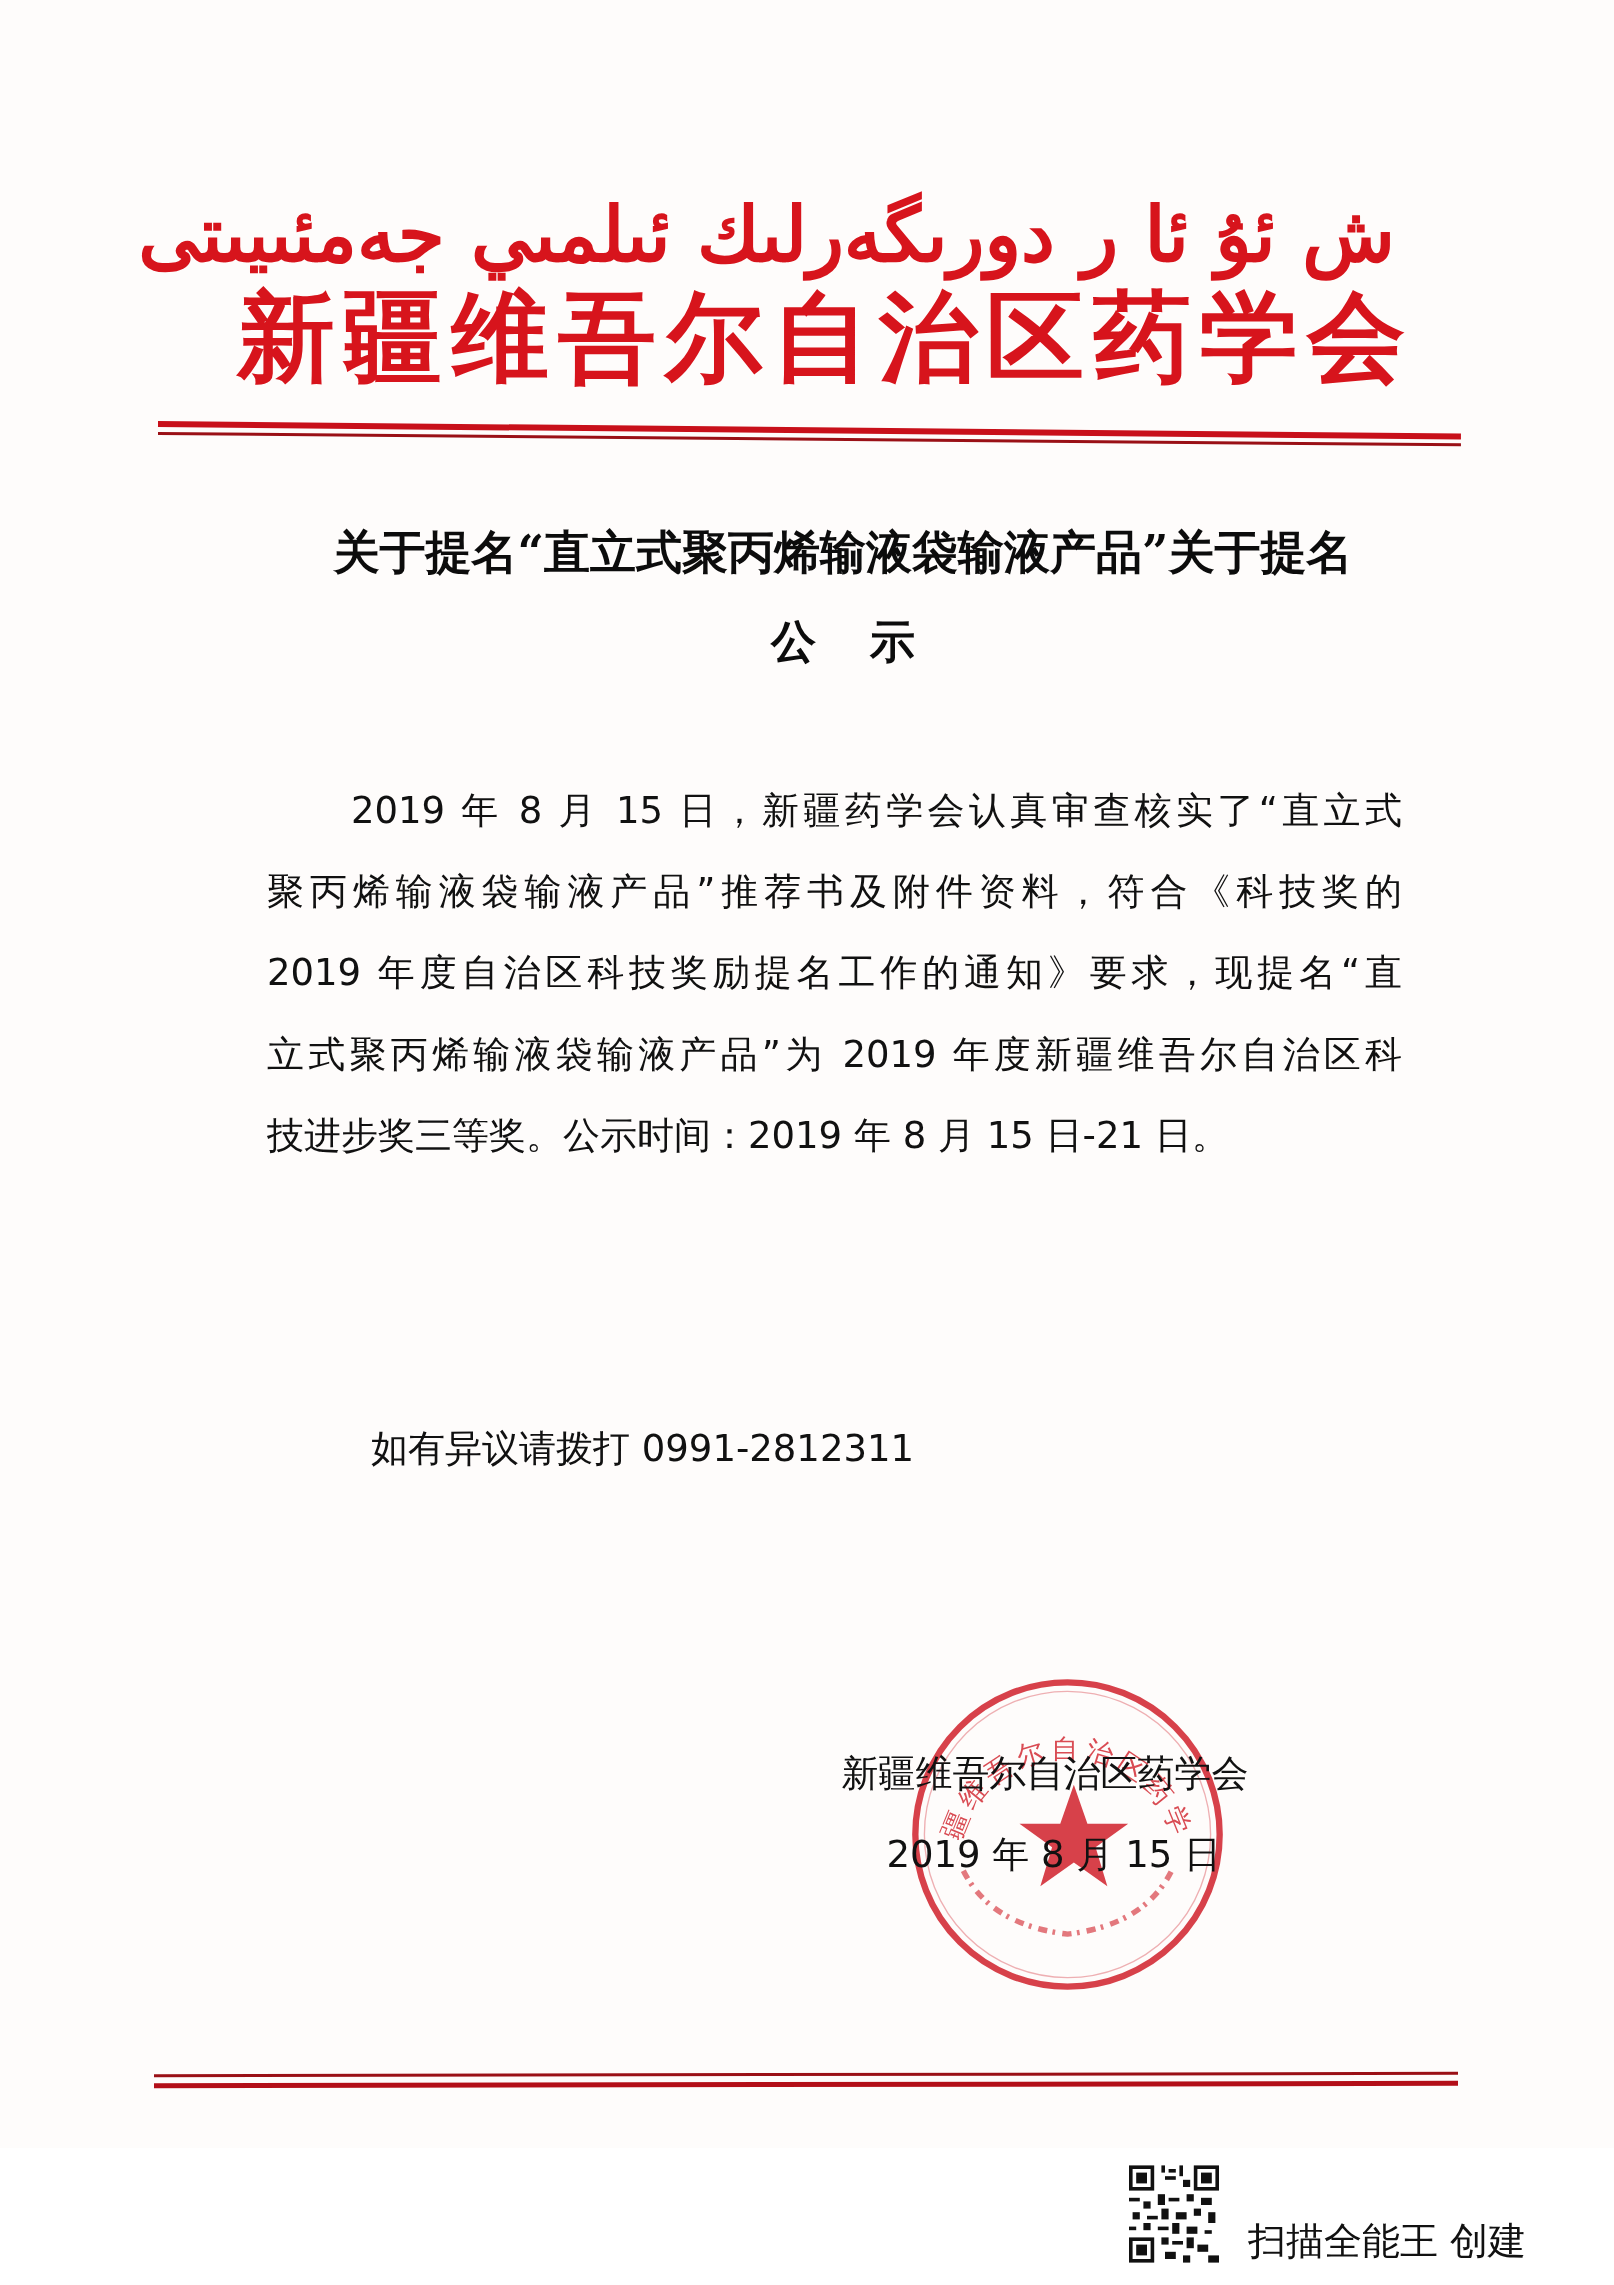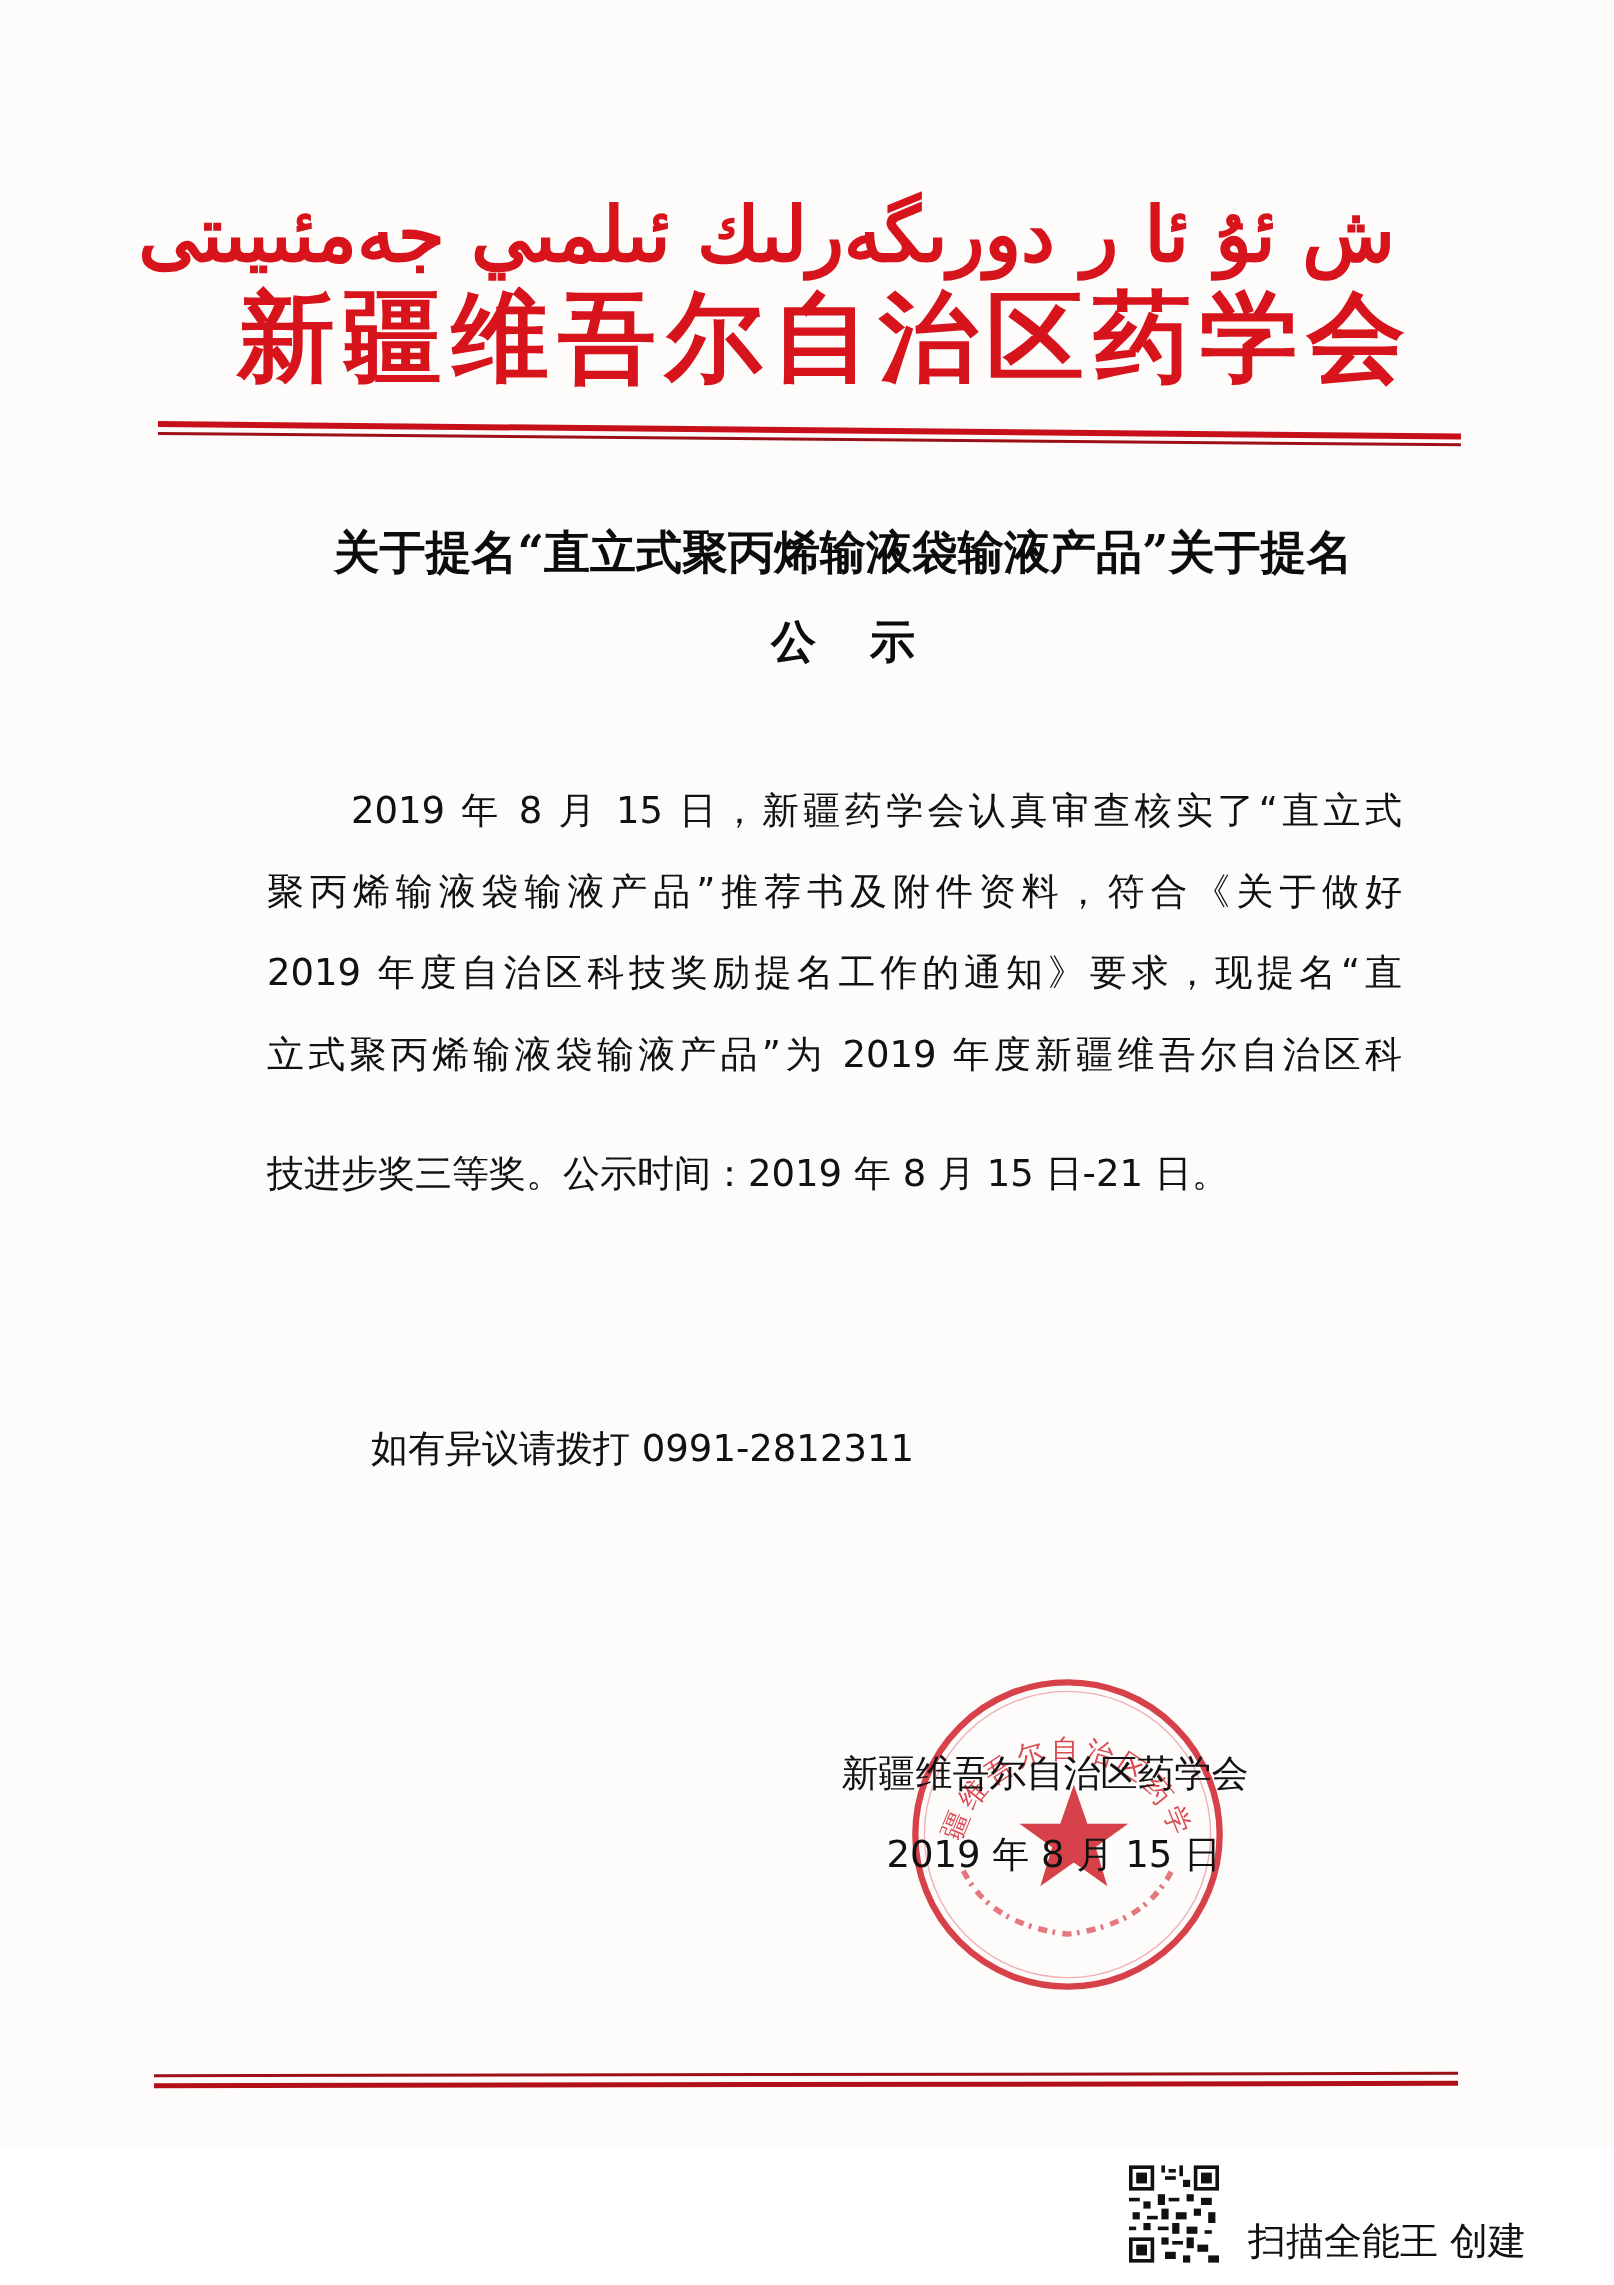--- a/index.html
+++ b/index.html
@@ -86,24 +86,24 @@
 
 <div class="abs uy-line">ش ئۇ ئا ر دورىگەرلىك ئىلمىي جەمئىيىتى</div>
 <div class="abs org-cn">新疆维吾尔自治区药学会</div>
 <div class="rule thick" style="left:158px; top:421px; width:1303px; transform:rotate(0.55deg); transform-origin:left center;"></div>
 <div class="rule thin" style="left:158px; top:432px; width:1303px; transform:rotate(0.5deg); transform-origin:left center;"></div>
 
 <div class="abs title1">关于提名“直立式聚丙烯输液袋输液产品”关于提名</div>
 <div class="abs title2">公示</div>
 
 <div class="abs body-line first" style="top:785px;">2019 年 8 月 15 日，新疆药学会认真审查核实了“直立式</div>
-<div class="abs body-line" style="top:866px;">聚丙烯输液袋输液产品”推荐书及附件资料，符合《关于做好</div>
+<div class="abs body-line" style="top:866px;">聚丙烯输液袋输液产品”推荐书及附件资料，符合《科技奖的</div>
 <div class="abs body-line" style="top:947px;">2019 年度自治区科技奖励提名工作的通知》要求，现提名“直</div>
 <div class="abs body-line" style="top:1029px;">立式聚丙烯输液袋输液产品”为 2019 年度新疆维吾尔自治区科</div>
-<div class="abs body-line last" style="top:1110px;margin-top:38px;">技进步奖三等奖。公示时间：2019 年 8 月 15 日-21 日。</div>
+<div class="abs body-line last" style="top:1110px;">技进步奖三等奖。公示时间：2019 年 8 月 15 日-21 日。</div>
 
 <div class="abs contact">如有异议请拨打 0991-2812311</div>
 
 <svg class="stamp" viewBox="0 0 350 350">
   <defs>
     <path id="sealArc" d="M 55 190 A 122 122 0 0 1 295 190"></path>
     <path id="sealArcBottom" d="M 60 215 A 125 125 0 0 0 290 215"></path>
   </defs>
   <circle cx="175" cy="175" r="168" fill="none" stroke="#d0202a" stroke-width="7" opacity="0.85"></circle>
   <circle cx="175" cy="175" r="158" fill="none" stroke="#d0202a" stroke-width="1.5" opacity="0.35"></circle>

